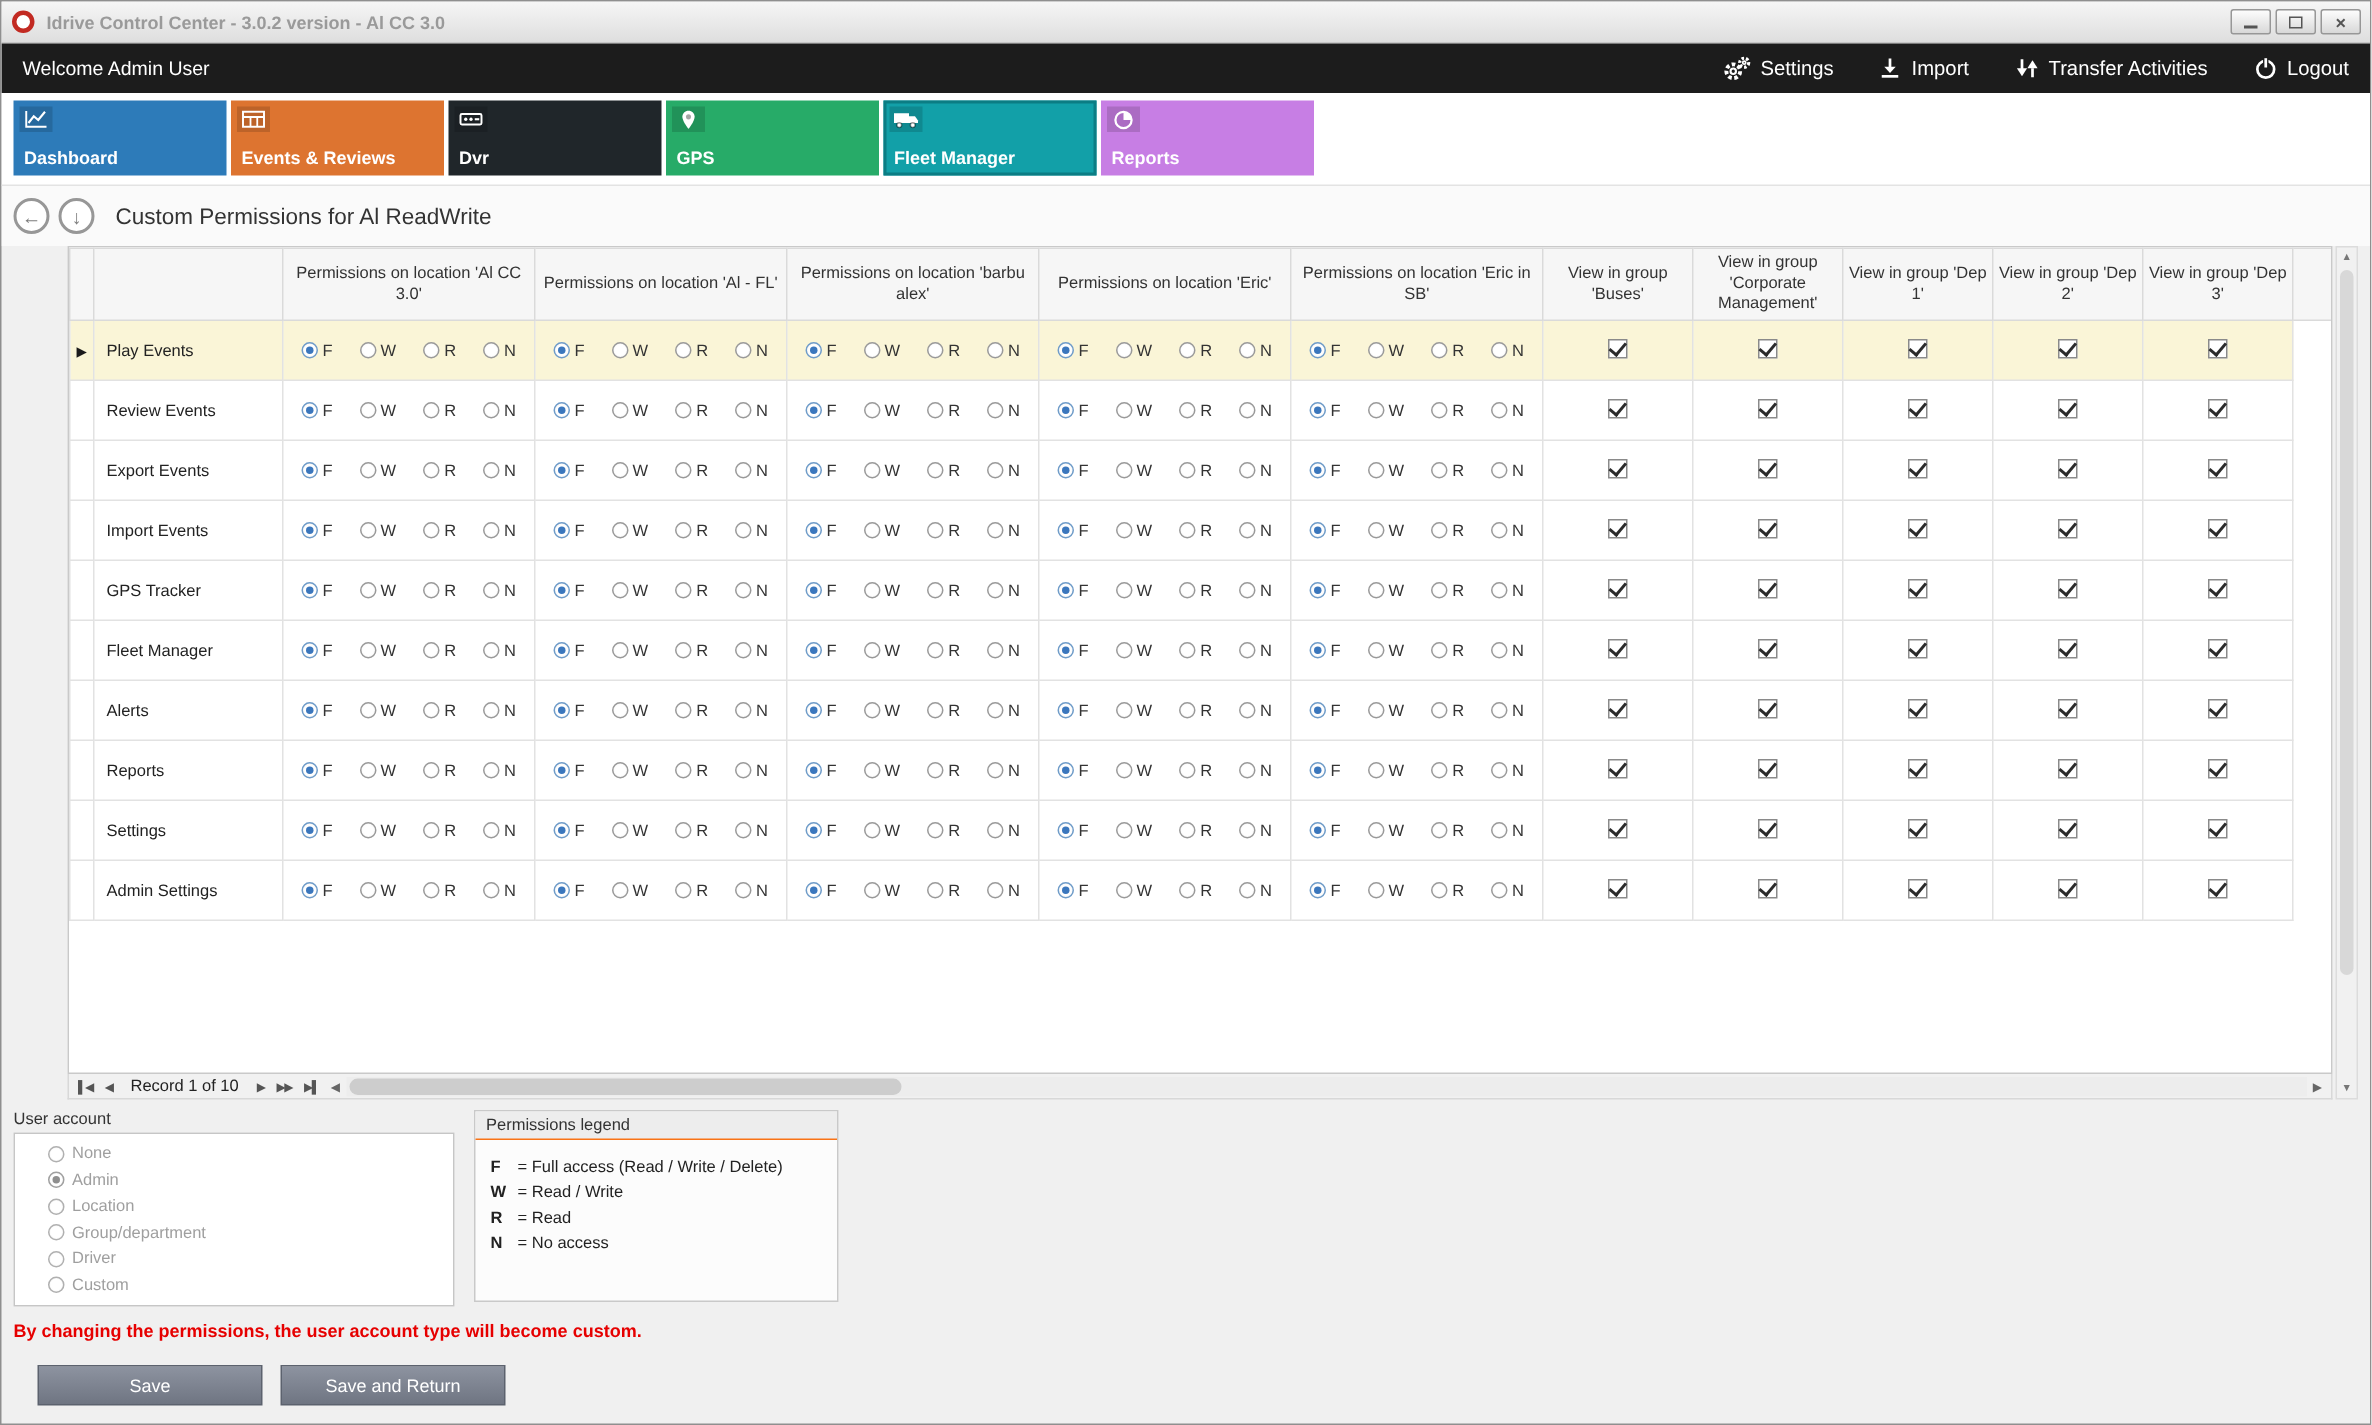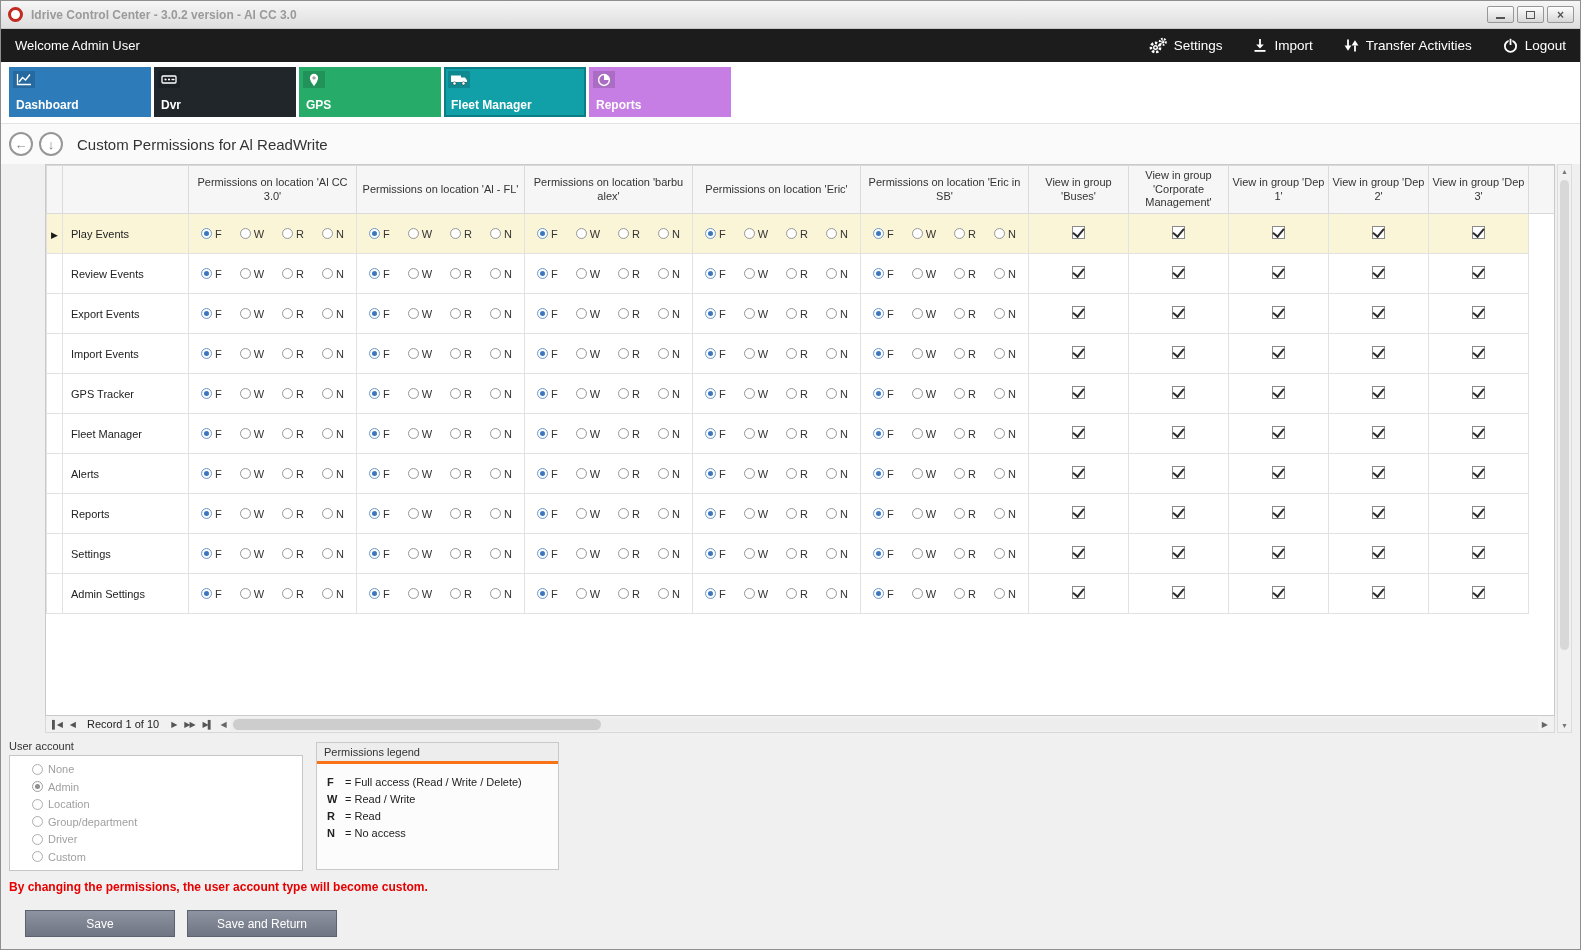--- a/index.html
+++ b/index.html
@@ -67,30 +67,30 @@
   .hs-arrow { font-size:8px; color:#666; padding:0 4px; cursor:pointer; }
   .hs-track { flex:1; height:13px; background:#ededed; position:relative; }
   .hs-thumb { position:absolute; left:2px; top:1px; height:11px; width:368px; background:#cdcdcd; border-radius:7px; cursor:grab; }
 
   .vscroll { width:15px; height:569px; margin-left:2px; background:#f1f1f1; border:1px solid #dcdcdc; display:flex; flex-direction:column; }
   .vs-arrow { font-size:7px; color:#777; text-align:center; line-height:13px; cursor:pointer; }
   .vs-track { flex:1; position:relative; }
   .vs-thumb { position:absolute; top:2px; left:2px; right:2px; height:470px; background:#d8d8d8; border-radius:6px; cursor:grab; }
 
   
-  .bottom { display:flex; align-items:center; padding:7px 8px 0; gap:13px; }
+  .bottom { display:flex; align-items:flex-start; padding:7px 8px 0; gap:13px; }
   .bottom-left { width:294px; }
   .groupbox-caption { font-size:11px; color:#333; margin-bottom:3px; }
   .groupbox { border:1px solid #c6c6c6; background:#fff; height:116px; padding:7px 22px; display:flex; flex-direction:column; justify-content:space-between; }
   .ua-option { display:flex; align-items:center; gap:5px; font-size:11px; color:#9f9f9f; }
   .ua-option .radio { border-color:#b0b0b0; }
   .ua-option .radio.checked { border-color:#a0a0a0; }
   .ua-option .radio.checked::after { background:#8f8f8f; }
   .legend { width:243px; height:128px; border:1px solid #c9c9c9; background:#fcfcfc; }
-  .legend-header { background:#ededed; border-bottom:3px solid #f97316; font-size:11px; color:#333; padding:3px 7px; }
+  .legend-header { background:#ededed; border-bottom:1px solid #f97316; font-size:11px; color:#333; padding:3px 7px; }
   .legend-body { padding:10px 10px; }
   .legend-row { display:flex; font-size:11px; color:#222; line-height:17px; }
   .legend-key { width:18px; font-weight:bold; }
   .warning { font-weight:bold; font-size:12px; padding:9px 8px 0; }
   .actions-row { display:flex; gap:12px; padding:16px 0 0 24px; }
   .btn { width:150px; height:27px; display:flex; align-items:center; justify-content:center; color:#fff; font-size:12px; background:linear-gradient(#8d93a0,#6f7582); border:1px solid #5c626e; cursor:pointer; }
 </style>
 </head>
 <body>
 
@@ -156,20 +156,31 @@
 
   <div class="tabs">
     <div class="tile" style="background: rgb(45, 123, 185);">
       <div class="tile-icon">
         <svg width="16" height="13" viewBox="0 0 16 13">
             <path d="M1.5 1v10.5H15" stroke="#fff" stroke-width="1.3" fill="none"></path>
             <polyline points="3,9 6.5,4.5 9.5,7 14,1.5" stroke="#fff" stroke-width="1.4" fill="none"></polyline>
           </svg>
       </div>
       <div class="tile-label">Dashboard</div>
+    </div>
+    <div class="tile" style="background: rgb(221, 116, 48);">
+      <div class="tile-icon">
+        <svg width="16" height="13" viewBox="0 0 16 13">
+            <rect x="1" y="1.5" width="14" height="10" fill="none" stroke="#fff" stroke-width="1.3"></rect>
+            <line x1="1" y1="5" x2="15" y2="5" stroke="#fff" stroke-width="1.2"></line>
+            <line x1="6" y1="5" x2="6" y2="11.5" stroke="#fff" stroke-width="1.2"></line>
+            <line x1="10.5" y1="5" x2="10.5" y2="11.5" stroke="#fff" stroke-width="1.2"></line>
+          </svg>
+      </div>
+      <div class="tile-label">Events &amp; Reviews</div>
     </div>
     <div class="tile" style="background: rgb(32, 38, 42); padding-left: 36px;">
       <div class="tile-icon">
         <svg width="16" height="13" viewBox="0 0 16 13">
             <rect x="1" y="3" width="14" height="7" rx="1" fill="none" stroke="#fff" stroke-width="1.3"></rect>
             <circle cx="4.5" cy="6.5" r="1.1" fill="#fff"></circle>
             <circle cx="8" cy="6.5" r="1.1" fill="#fff"></circle>
             <rect x="10.5" y="5.8" width="3" height="1.4" fill="#fff"></rect>
           </svg>
       </div>

